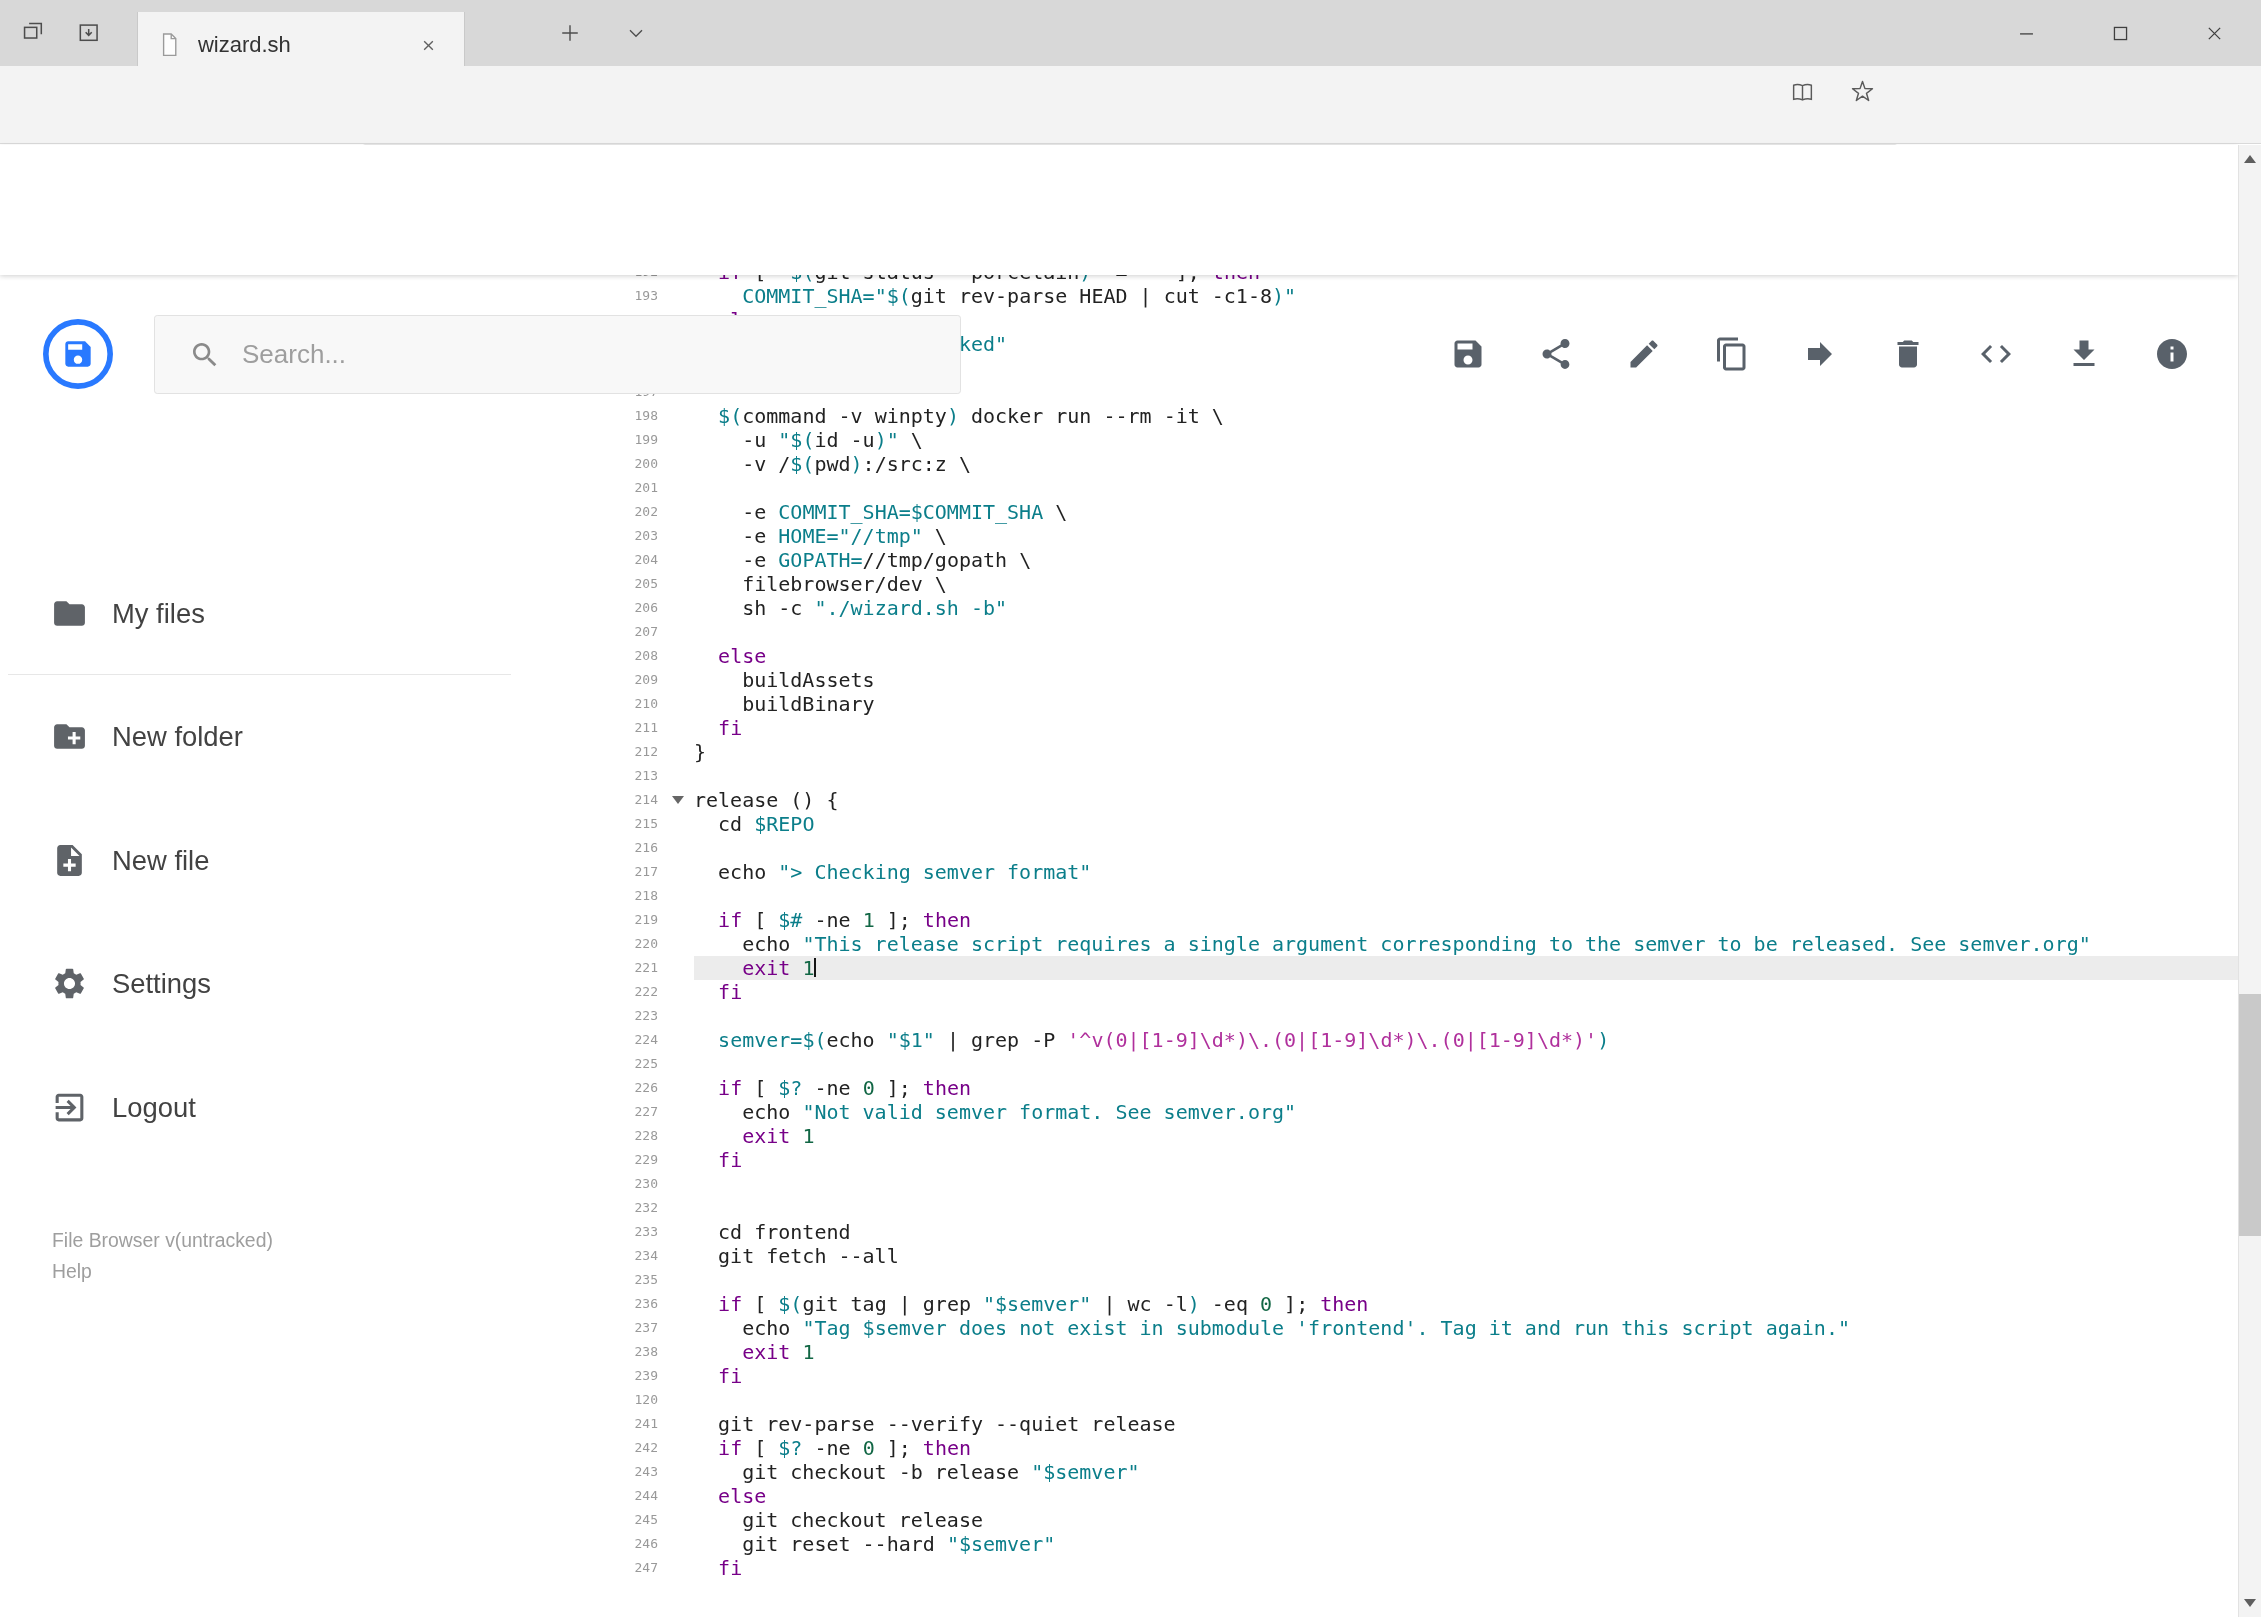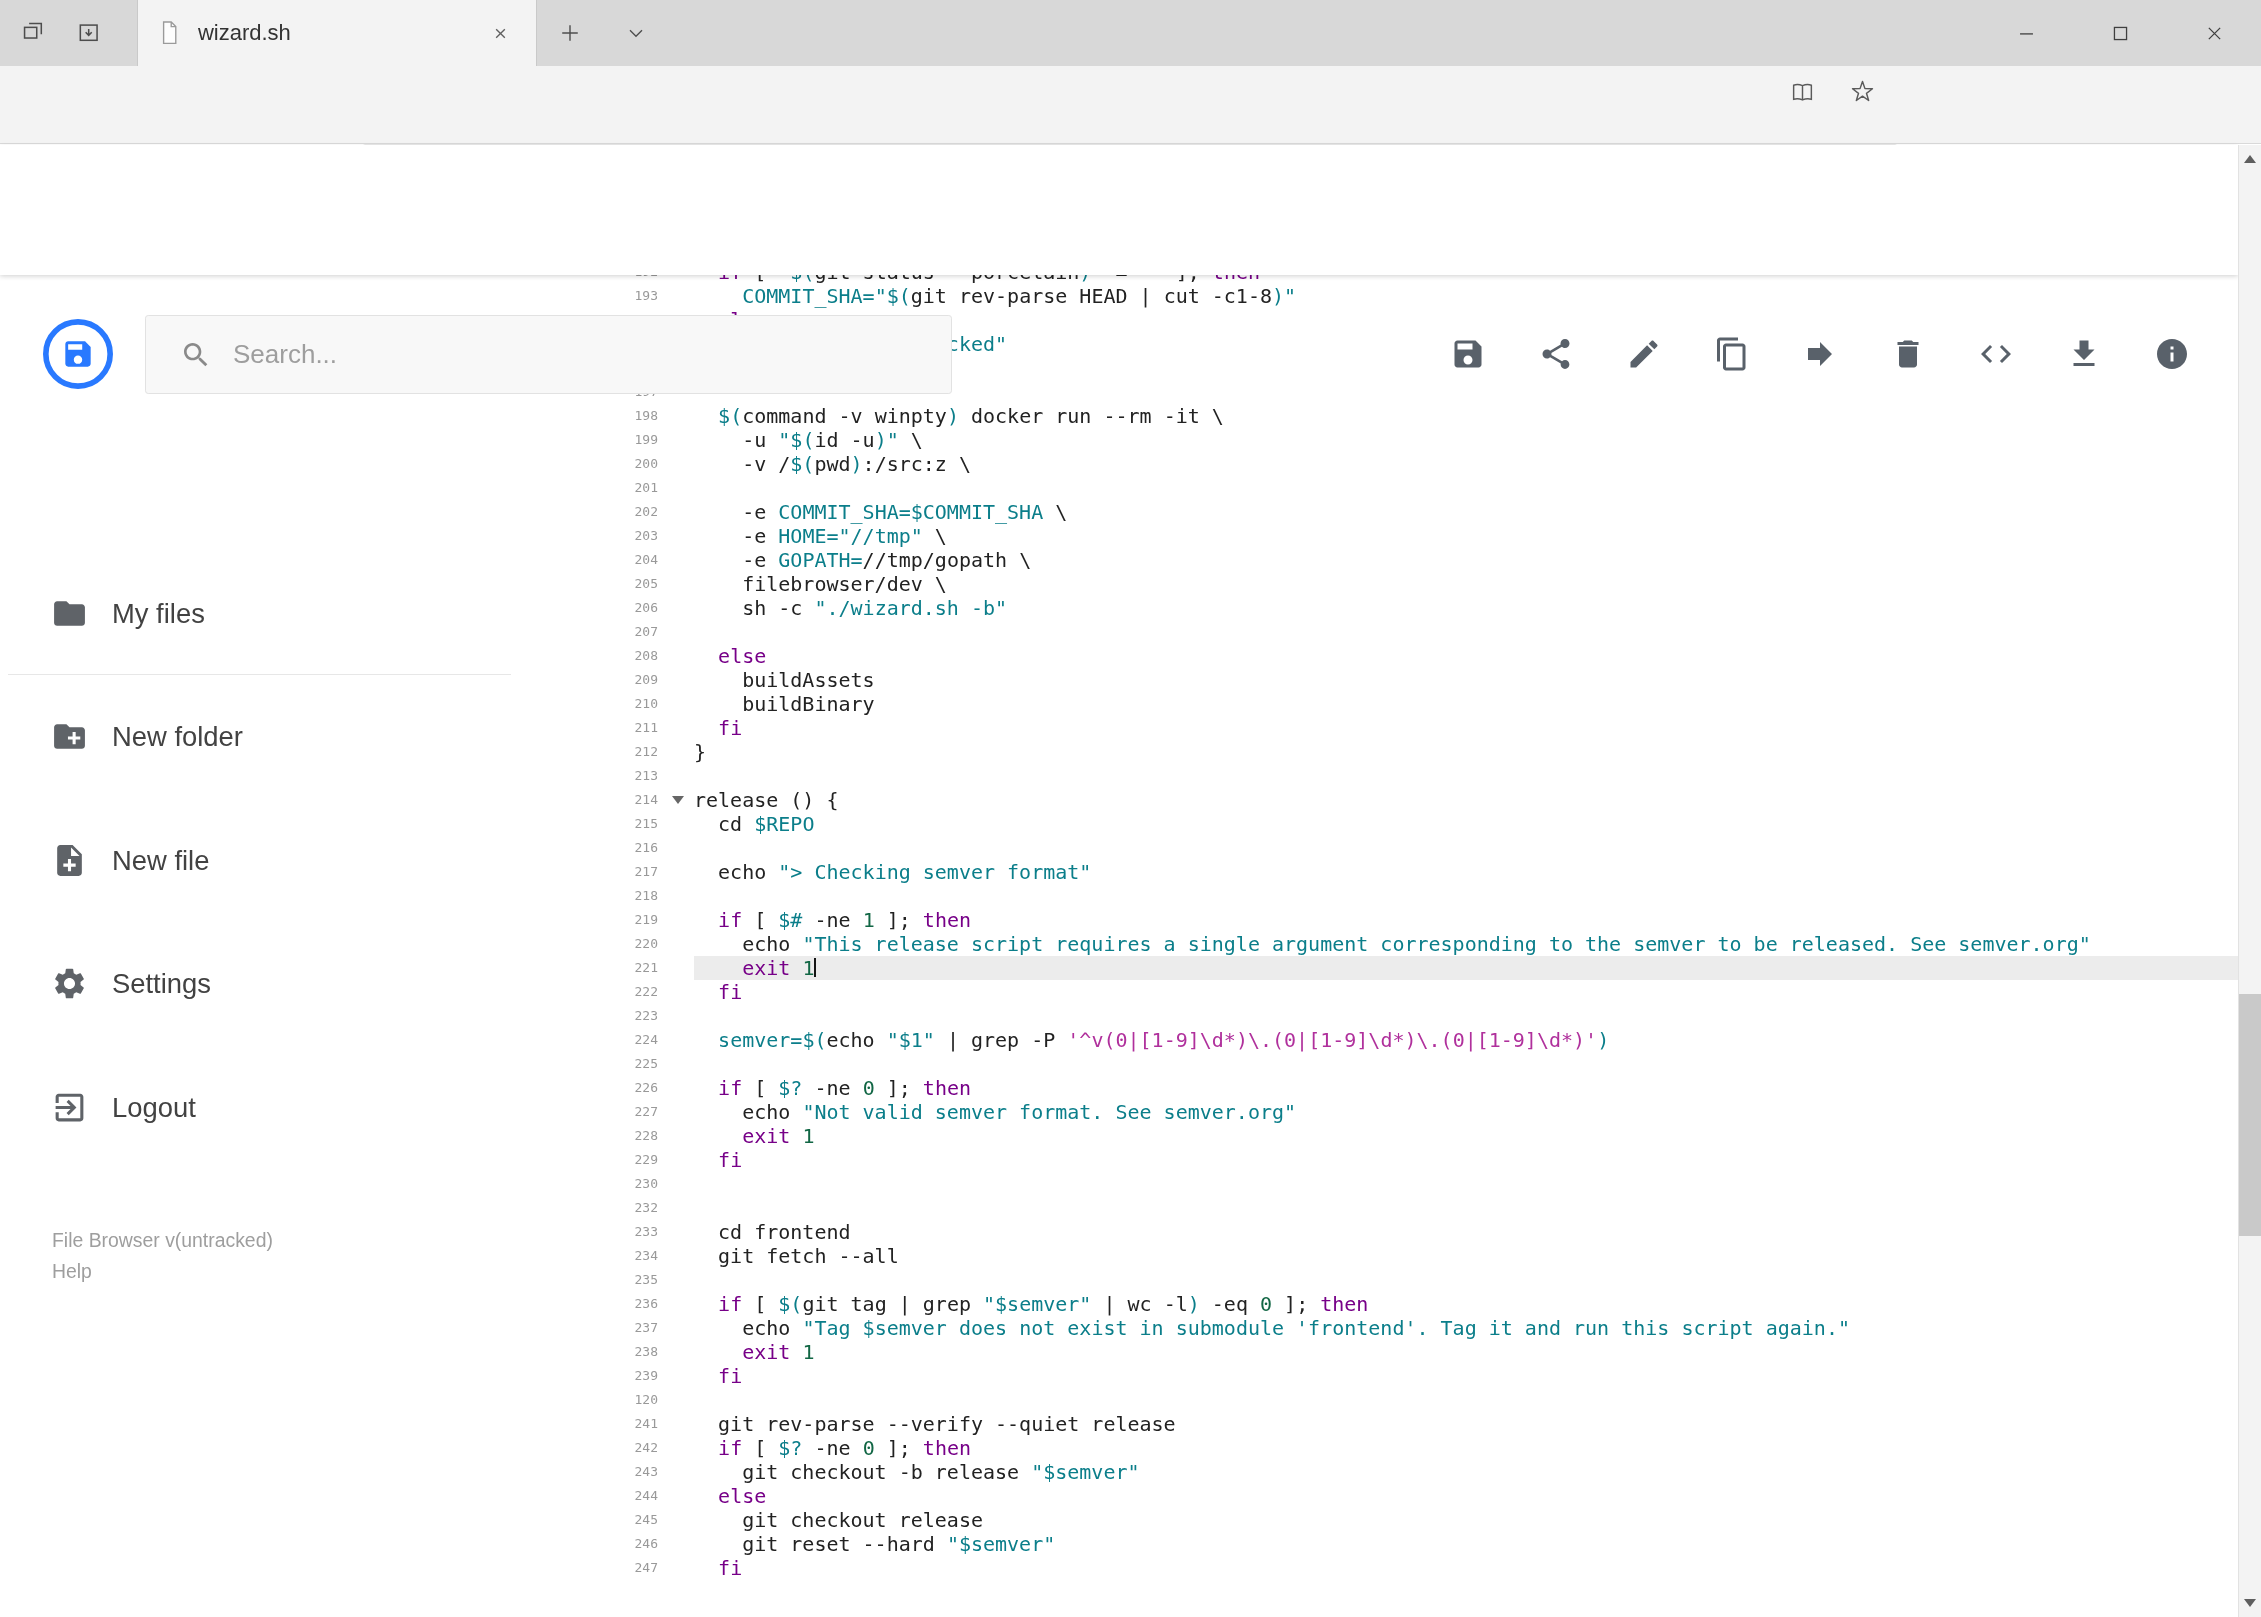--- a/index.html
+++ b/index.html
@@ -3,39 +3,39 @@
 <meta charset="utf-8">
 <title>wizard.sh</title>
 <style>
   *{margin:0;padding:0;box-sizing:border-box}
   html,body{width:2261px;height:1617px;overflow:hidden;background:#fff;font-family:"Liberation Sans",sans-serif}
   :root{--accent:#2979ff;--c-plain:#222;--c-keyword:#708;--c-variable:#0b7e8a;--c-string:#0b7e8a;--c-string2:#b0309c;--c-number:#116644;--c-gutter:#999}
 
   
   .tab-strip{position:absolute;left:0;top:0;width:100%;height:66px;background:#d8d8d8}
   .strip-btn{position:absolute;top:0;height:66px;width:48px;border:0;background:transparent;display:flex;align-items:center;justify-content:center;cursor:pointer}
-  .tab{position:absolute;left:137px;top:0;width:400px;height:66px;background:#f3f3f3;display:flex;align-items:center;padding:0 18px;border-left:0.8px solid #c9c9c9;border-right:0.8px solid #c9c9c9}
+  .tab{position:absolute;left:137px;top:12px;width:328px;height:66px;background:#f3f3f3;display:flex;align-items:center;padding:0 18px;border-left:0.8px solid #c9c9c9;border-right:0.8px solid #c9c9c9}
   .tab-title{font-size:22px;color:#333;margin-left:14.5px;flex:1;white-space:nowrap;overflow:hidden}
   .tab-close{border:0;background:transparent;cursor:pointer;display:flex;align-items:center;justify-content:center;width:36px;height:36px}
   .win-controls{position:absolute;right:0;top:0;height:66px;display:flex}
   .win-btn{width:94px;height:66px;border:0;background:transparent;display:flex;align-items:center;justify-content:center;cursor:pointer}
 
   .nav-bar{position:absolute;left:0;top:66px;width:100%;height:78px;background:#f3f3f3;border-bottom:0.8px solid #d9d9d9}
   .nav-btn{position:absolute;top:87px;width:36px;height:36px;border:0;background:transparent;cursor:pointer;display:flex;align-items:center;justify-content:center}
   .address{position:absolute;left:363px;top:78px;width:1534px;height:53px;background:#e9e9e9;border-radius:2.4px;display:flex;align-items:center;padding-left:11.3px;cursor:text}
   .url{font-size:22.6px;margin-left:9.7px;white-space:nowrap}
   .url .host{color:#2b2b2b}
   .url .path{color:#8a8a8a}
   .addr-ic{position:absolute;top:10.5px;width:36px;height:32px;border:0;background:transparent;cursor:pointer;display:flex;align-items:center;justify-content:center}
   .chrome-act{position:absolute;top:87px;width:36px;height:36px;border:0;background:transparent;cursor:pointer;display:flex;align-items:center;justify-content:center}
 
   
   .app-header{position:absolute;left:0;right:22.6px;top:145px;height:130px;background:#fff;box-shadow:0 1.6px 4.8px rgba(0,0,0,.18);z-index:5}
   .logo{position:absolute;left:41px;top:172px;width:74px;height:74px;color:var(--accent);cursor:pointer}
-  .searchbox{position:absolute;left:145px;top:170px;width:807px;height:79px;background:#f8f8f8;border:0.8px solid #e2e2e2;border-radius:3.2px;display:flex;align-items:center;padding-left:34px}
+  .searchbox{position:absolute;left:154px;top:170px;width:807px;height:79px;background:#f8f8f8;border:0.8px solid #e2e2e2;border-radius:3.2px;display:flex;align-items:center;padding-left:34px}
   .searchbox input{border:0;outline:0;background:transparent;font-size:26px;color:#333;margin-left:21px;width:662px;font-family:"Liberation Sans",sans-serif}
   .searchbox input::placeholder{color:#9e9e9e}
   .toolbar{position:absolute;left:1450px;top:191px;display:flex;gap:52px;align-items:center}
   .tbtn{width:36px;height:36px;border:0;background:transparent;cursor:pointer;padding:0}
   .tbtn svg{width:36px;height:36px;fill:#59616a}
 
   
   .sidebar{position:absolute;left:0;top:274px;width:519px;bottom:0;background:#fff}
   .side-item{position:absolute;left:0;width:519px;height:89px;display:flex;align-items:center;padding-left:51px;gap:24px;cursor:pointer}
   .side-item svg{width:37px;height:37px;fill:#5f6368;flex:0 0 37px}

